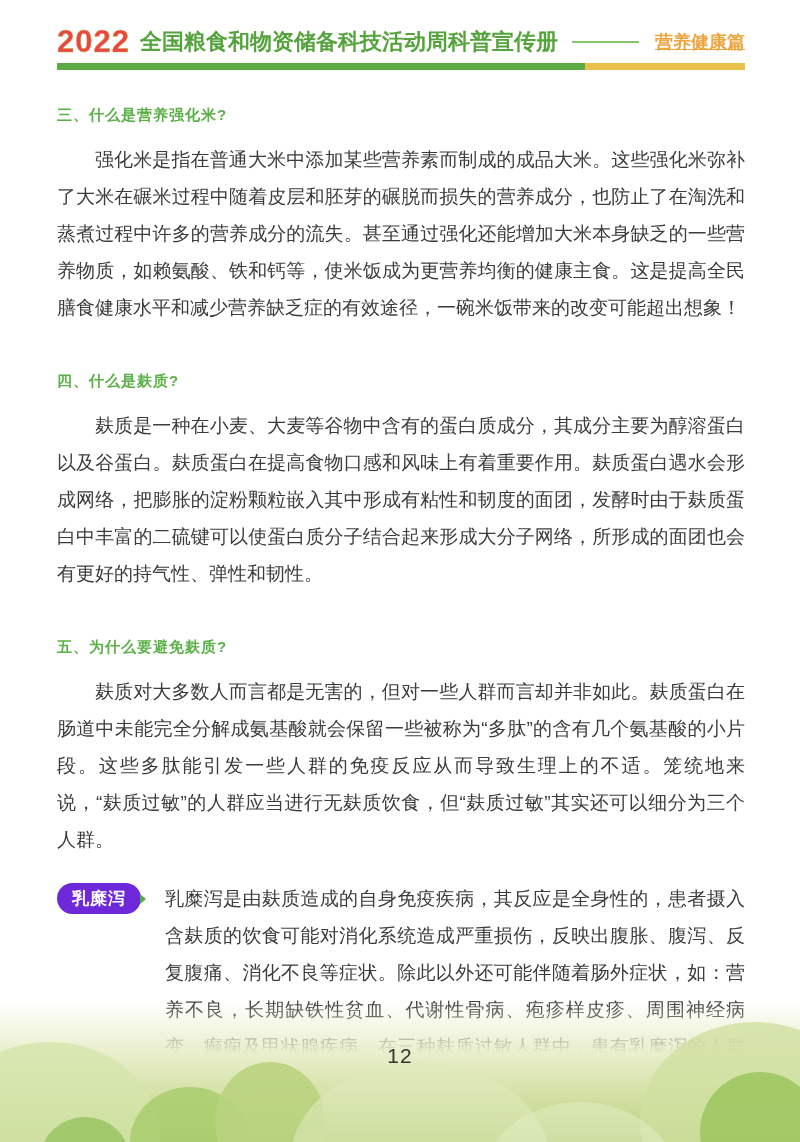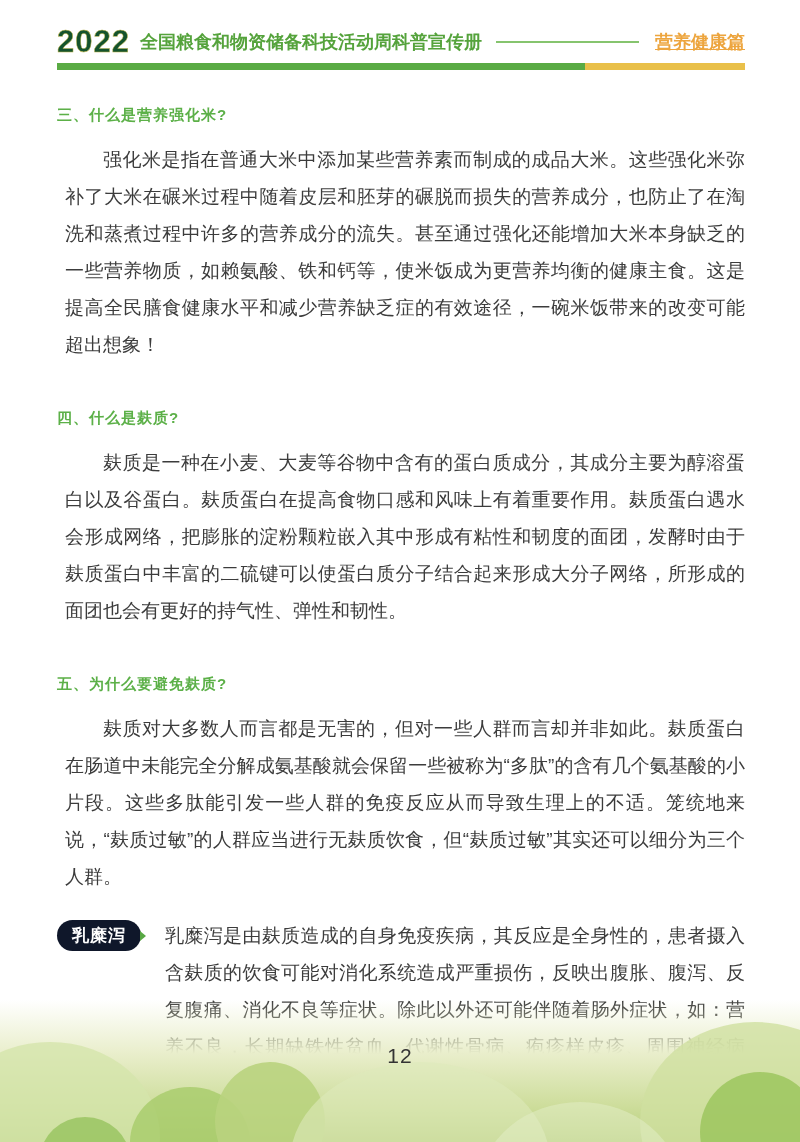--- a/index.html
+++ b/index.html
@@ -13,27 +13,27 @@
     background: #ffffff;
     overflow: hidden;
   }
 
   
   .header { padding: 26px 55px 0 57px; }
   .header-row { display: flex; align-items: center; }
   .year {
     font-size: 31px;
     font-weight: 800;
-    color: #14532d;
+    color: #ef4444;
     letter-spacing: 1px;
     line-height: 1;
     -webkit-text-stroke: 0.5px #b8b14a;
   }
   .booklet-title {
-    font-size: 18px;
+    font-size: 22px;
     font-weight: 700;
     color: #55a33c;
     margin-left: 10px;
     white-space: nowrap;
   }
   .header-line {
     flex: 1;
     height: 2px;
     background: #86c46e;
     margin: 0 16px 0 14px;
@@ -54,34 +54,34 @@
   .section-heading {
     font-size: 15px;
     font-weight: 700;
     color: #5cb048;
     margin: 0;
     letter-spacing: 1px;
   }
   .section-heading.first { margin-top: 36px; }
   .section-heading.later { margin-top: 46px; }
   .body-para {
-    margin: 16px 0 0 8px;
+    margin: 16px 0 0 0;
     font-size: 19px;
     line-height: 37px;
     color: #3c3c3c;
     text-align: justify;
     text-indent: 2em;
   }
 
   
   .callout { display: flex; align-items: flex-start; margin-top: 22px; }
   .badge {
     position: relative;
     flex: none;
-    background: #0f172a;
+    background: #6d28d9;
     color: #ffffff;
     font-size: 17px;
     font-weight: 700;
     line-height: 31px;
     height: 31px;
     padding: 0 15px;
     border-radius: 16px;
     margin-top: 3px;
     letter-spacing: 1px;
   }

